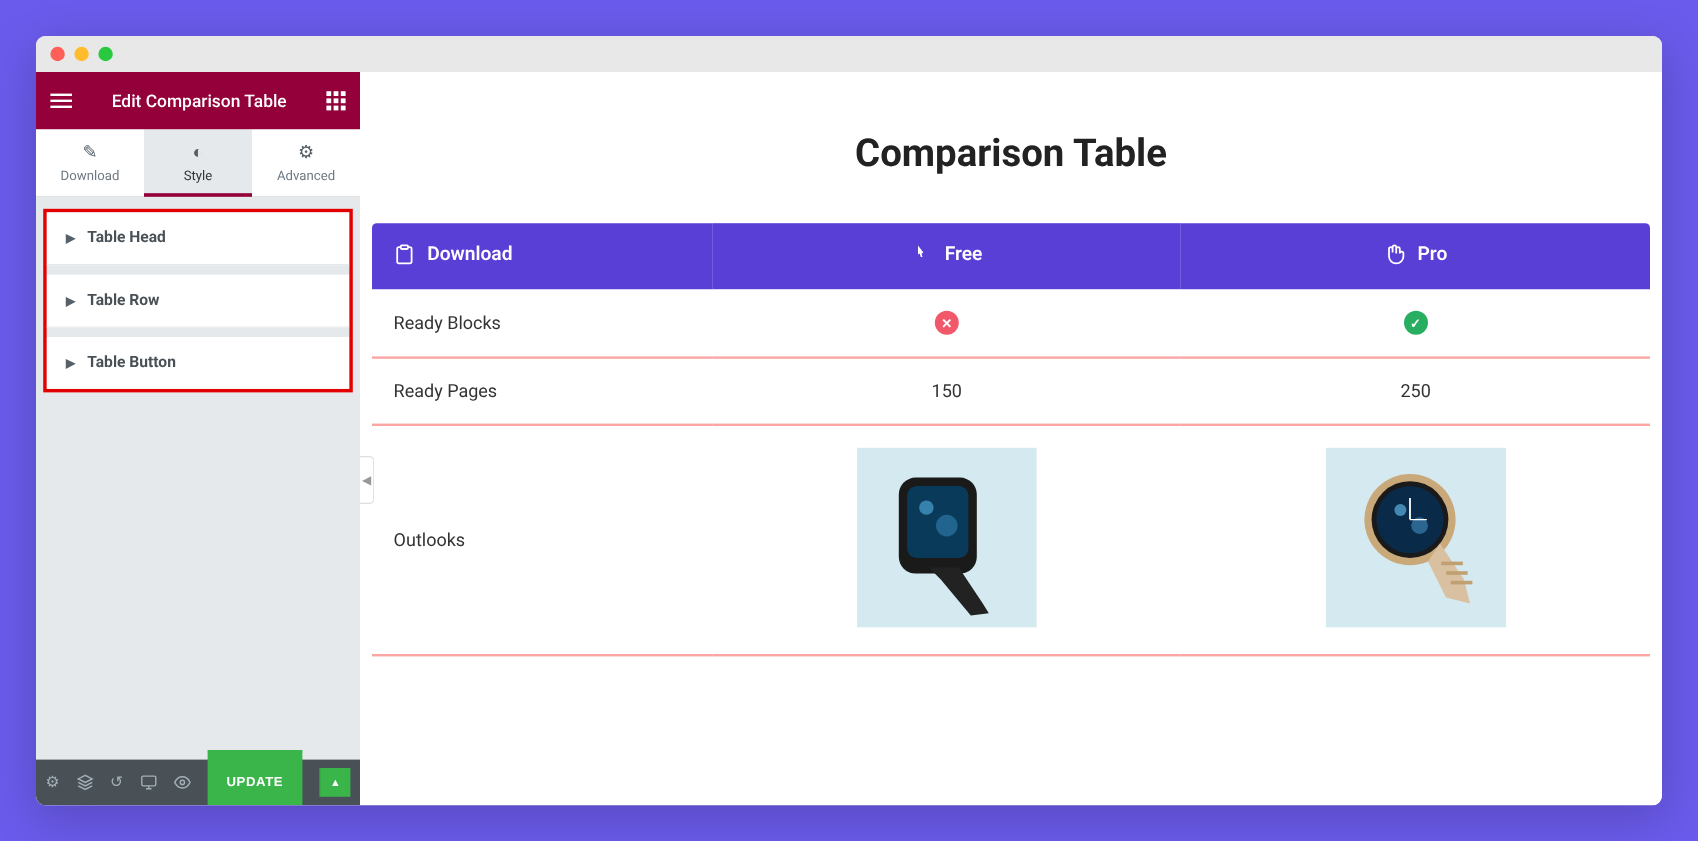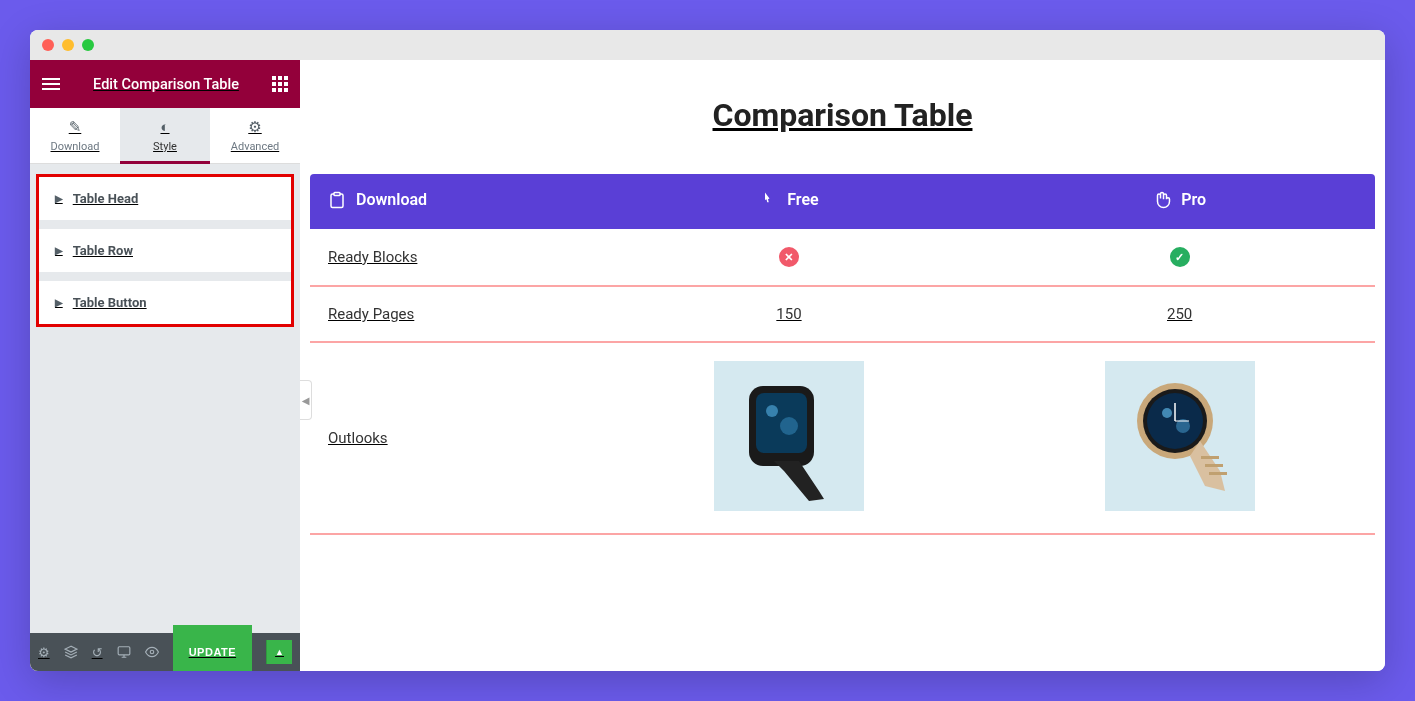--- a/index.html
+++ b/index.html
@@ -23,21 +23,21 @@
   height: 30px;
   display: flex;
   align-items: center;
   padding: 0 12px;
   gap: 8px;
 }
 .traffic-light { width: 12px; height: 12px; border-radius: 50%; }
 .tl-red { background: #ff5f57; }
 .tl-yellow { background: #ffbd2e; }
 .tl-green { background: #28c940; }
-.app-body { flex: 1; display: flex; overflow: hidden; text-decoration: underline; }
+.app-body { flex: 1; display: flex; overflow: hidden; }
 
 
 .sidebar {
   width: 270px;
   background: #e6e9ec;
   display: flex;
   flex-direction: column;
   position: relative;
 }
 .sidebar-header {
@@ -152,21 +152,21 @@
   border-left: 1px solid rgba(0,0,0,0.15);
   cursor: pointer;
   font-size: 9px;
 }
 
 
 .canvas {
   flex: 1;
   background: #fff;
   overflow: auto;
-  padding: 16px 0;
+  padding: 28px 0;
 }
 .canvas-title {
   text-align: center;
   font-size: 32px;
   font-weight: 700;
   color: #222;
   margin: 20px 0 40px;
 }
 .comp-table {
   width: calc(100% - 20px);

